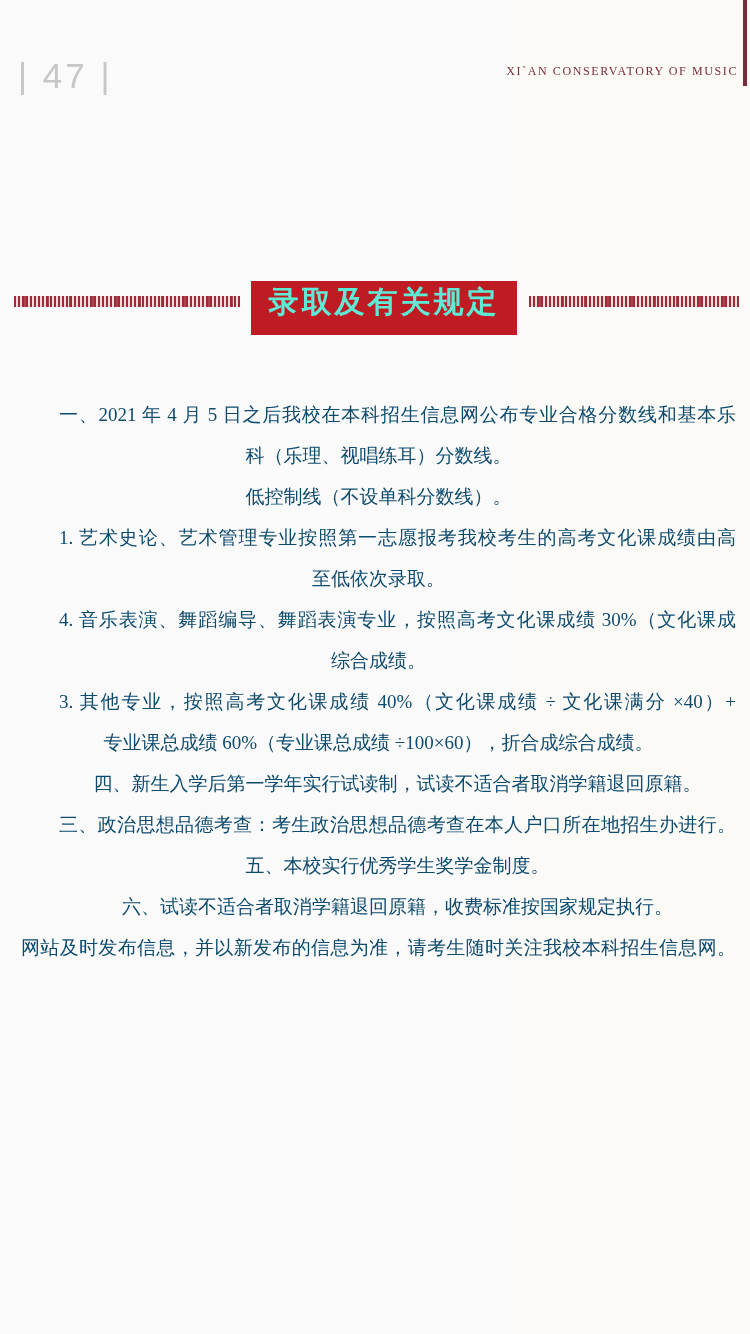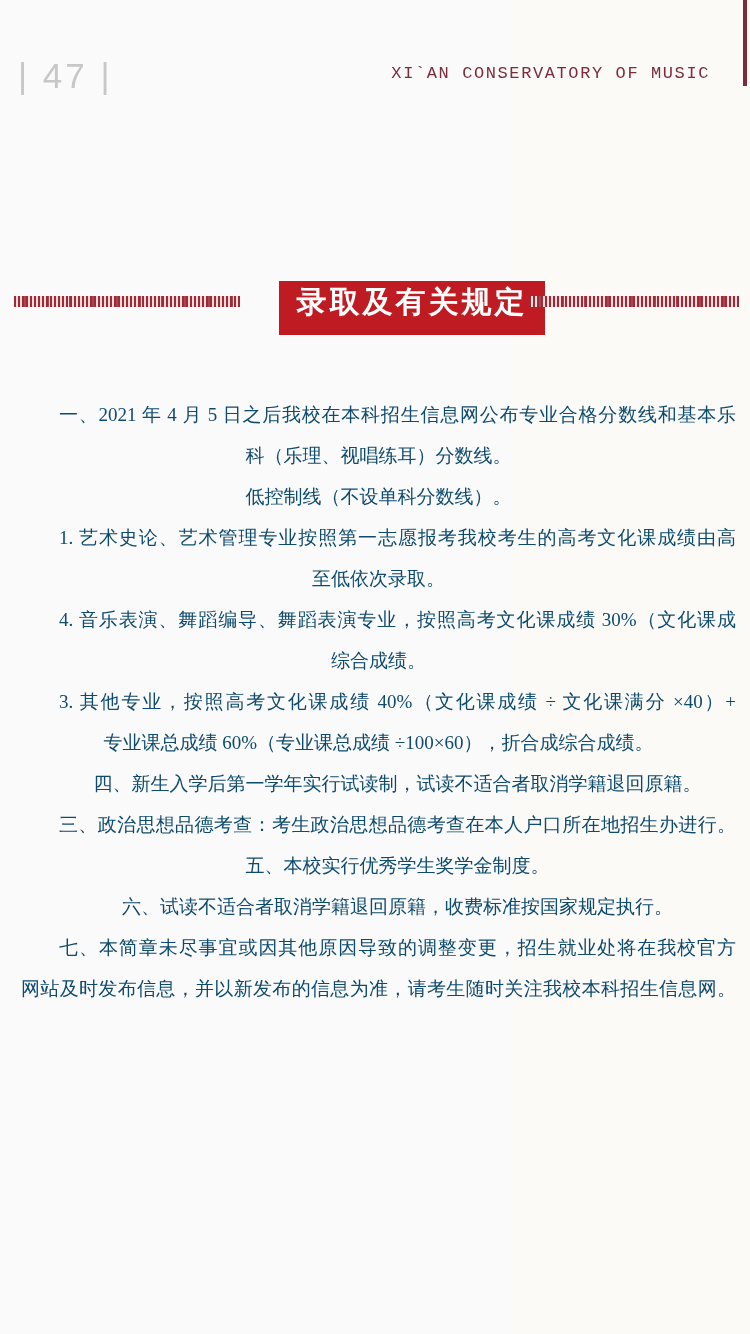--- a/index.html
+++ b/index.html
@@ -11,34 +11,33 @@
   .tint {
     position:absolute; left:512px; top:0; width:238px; height:1334px;
     background:rgba(253,249,244,0.55); pointer-events:none;
   }
   .pageno {
     position:absolute; left:18px; top:56px;
     font-family:"Liberation Sans","DejaVu Sans",sans-serif;
     font-size:35px; color:#c7c7c9; letter-spacing:3px; font-weight:400;
   }
   .brand {
-    position:absolute; right:40px; top:64px;
-    font-size:17px; color:#7b2c3a; letter-spacing:1.6px;
-    font-family:Liberation Mono, monospace;
+    position:absolute; right:12px; top:64px;
+    font-size:12px; color:#7b2c3a; letter-spacing:1.6px;
+    font-family:Liberation Serif, serif;
   }
   .edgebar {
     position:absolute; right:3px; top:0; width:4px; height:86px;
     background:#7b2c3a;
   }
   .banner {
     position:absolute; left:251px; top:281px; width:266px; height:54px;
-    background:#bf1b22; color:#ffffff; text-align:center; line-height:42px;
+    background:#bf1b22; color:#5eead4; text-align:center; line-height:42px;
     font-size:30px; font-weight:bold; letter-spacing:3px;
     font-family:"Liberation Sans","DejaVu Sans",sans-serif;
-    margin-left:28px;
   }
   .strip {
     position:absolute; top:296px; height:11px;
     background-image:
       repeating-linear-gradient(90deg, rgba(156,43,55,0) 0 9px, rgba(156,43,55,0.85) 9px 12px, rgba(156,43,55,0) 12px 23px),
       repeating-linear-gradient(90deg, #9c2b37 0 2px, #eedbdb 2px 4px);
   }
   .strip-left  { left:14px;  width:226px; }
   .strip-right { left:529px; width:210px; }
   .bodytext {
@@ -75,16 +74,15 @@
     <div class="line ind jf">1. 艺术史论、艺术管理专业按照第一志愿报考我校考生的高考文化课成绩由高</div>
     <div class="line">至低依次录取。</div>
     <div class="line ind jf">4. 音乐表演、舞蹈编导、舞蹈表演专业，按照高考文化课成绩 30%（文化课成</div>
     <div class="line">综合成绩。</div>
     <div class="line ind jf">3. 其他专业，按照高考文化课成绩 40%（文化课成绩 ÷ 文化课满分 ×40）+</div>
     <div class="line">专业课总成绩 60%（专业课总成绩 ÷100×60），折合成综合成绩。</div>
     <div class="line ind">四、新生入学后第一学年实行试读制，试读不适合者取消学籍退回原籍。</div>
     <div class="line ind jf">三、政治思想品德考查：考生政治思想品德考查在本人户口所在地招生办进行。</div>
     <div class="line ind">五、本校实行优秀学生奖学金制度。</div>
     <div class="line ind">六、试读不适合者取消学籍退回原籍，收费标准按国家规定执行。</div>
-    <div class="line ind jf">七、本简章未尽事宜或因其他原因导致的调整变更，招生就业处将在我校官方</div>
     <div class="line jf">网站及时发布信息，并以新发布的信息为准，请考生随时关注我校本科招生信息网。</div>
   </div>
 </div>
 
 </body></html>

